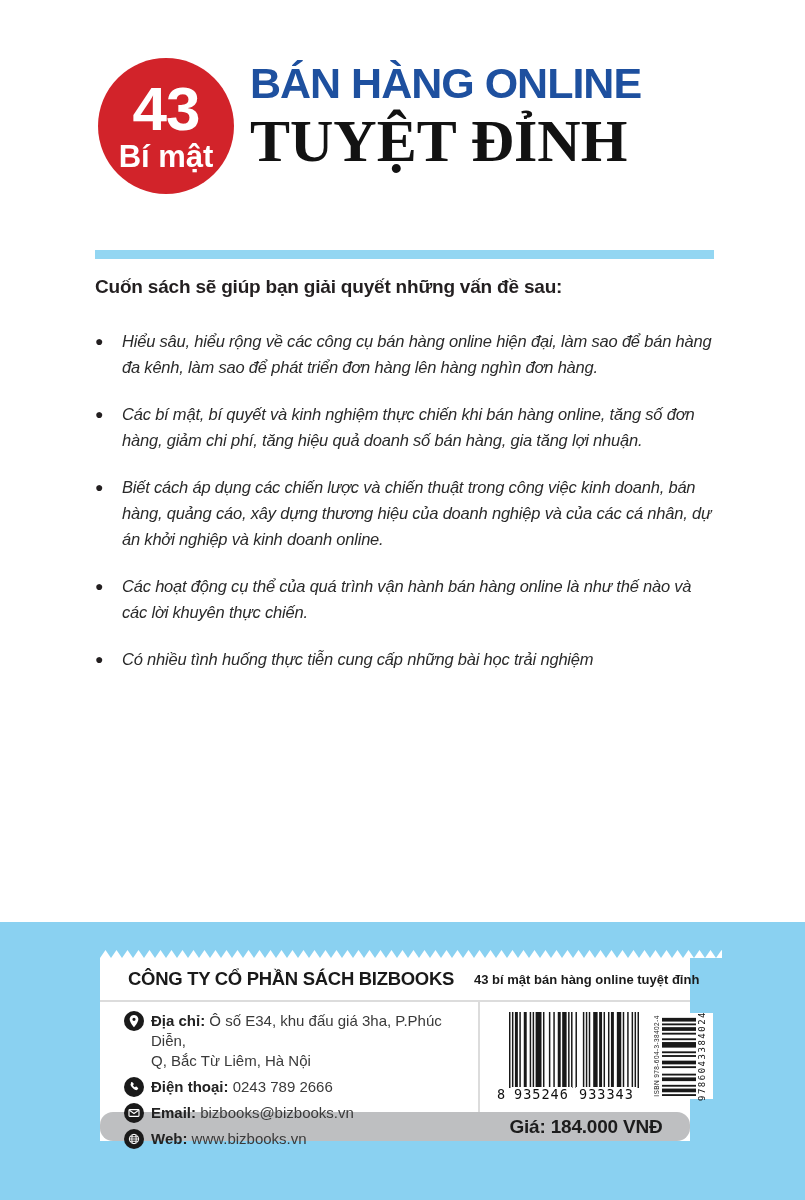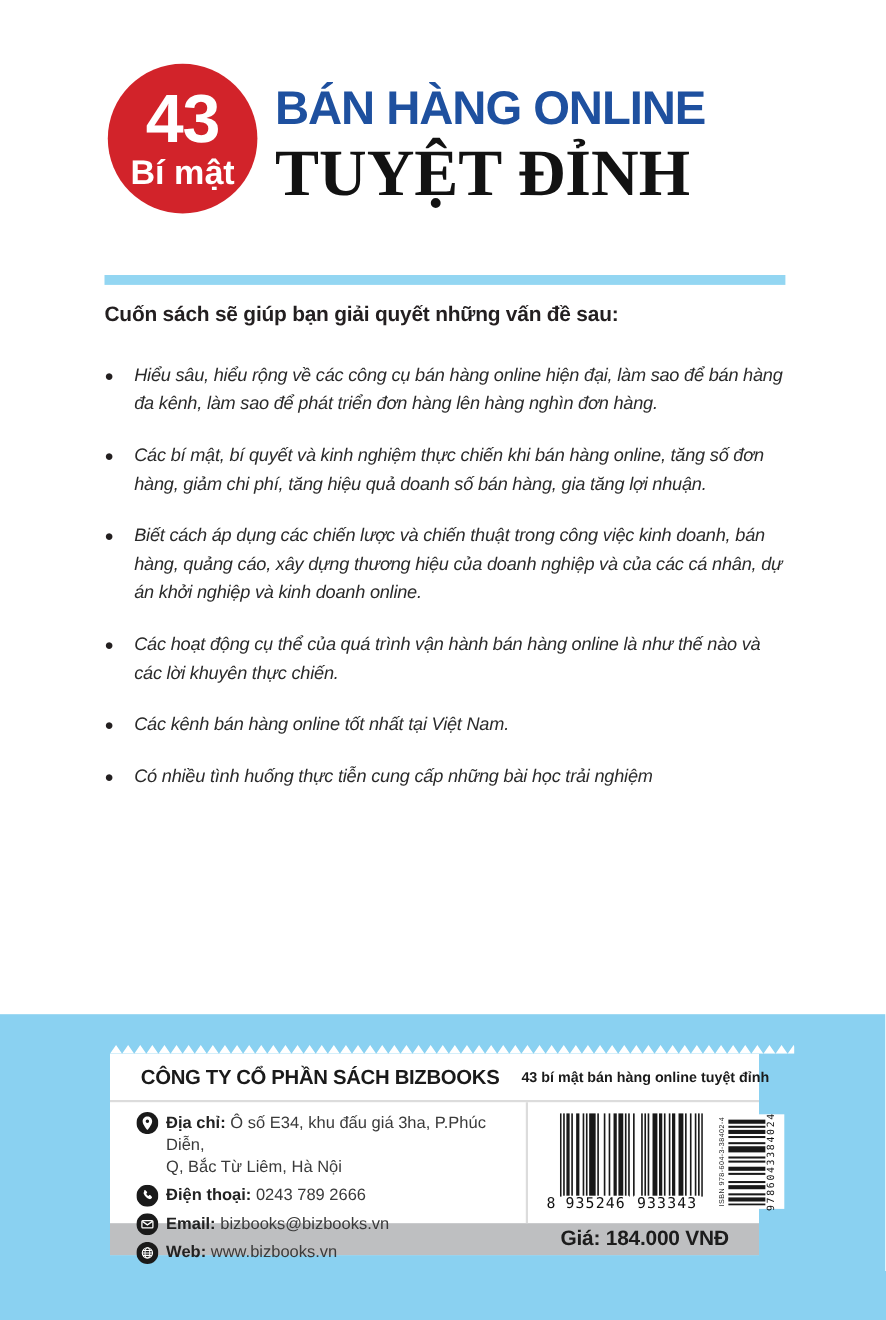--- a/index.html
+++ b/index.html
@@ -15,21 +15,21 @@
   .badge{
     left:98px;top:58px;width:136px;height:136px;border-radius:50%;
     background:#d2232a;display:flex;flex-direction:column;align-items:center;justify-content:center;
   }
   .badge-number{
     color:#fff;font-weight:bold;font-size:62px;line-height:0.95;margin-top:2px;letter-spacing:-1px;
   }
   .badge-label{
     color:#fff;font-weight:600;font-size:31px;line-height:1.05;white-space:nowrap;margin-top:2px;text-align:right;
   }
-  .title-block{left:250px;top:62px;margin-top:16px;}
+  .title-block{left:250px;top:62px;}
   .title-line1{
     color:#1e509f;font-weight:bold;font-size:43px;line-height:1.0;letter-spacing:-1px;white-space:nowrap;
   }
   .title-line2{
     font-family:"Liberation Serif",serif;color:#121212;font-weight:bold;font-size:60px;line-height:1.0;
     letter-spacing:0px;white-space:nowrap;margin-top:6px;
   }
 
   
   .blue-bar{left:95px;top:250px;width:619px;height:9px;background:#93d6f2;}
@@ -89,21 +89,21 @@
     position:absolute;left:157px;top:21px;width:86px;height:66px;background:#fff;
     transform:rotate(-90deg);display:flex;flex-direction:column;align-items:center;justify-content:center;
   }
   .isbn-label{font-size:6.5px;letter-spacing:0.4px;color:#222;line-height:8px;white-space:nowrap;}
   .isbn svg{display:block;margin:1px 0;}
   .isbn svg rect{fill:#191919;}
   .isbn-number{
     font-family:"DejaVu Sans Mono",monospace;font-size:9px;letter-spacing:1.5px;color:#111;line-height:10px;white-space:nowrap;
   }
 
-  .price-bar{height:29px;background:#bebfc1;display:flex;align-items:center;}
+  .price-bar{height:29px;background:#bebfc1;display:flex;align-items:center;border-radius:13px;}
   .price-spacer{width:382px;}
   .price-text{flex:1;text-align:center;font-weight:bold;font-size:19px;color:#1c1c1c;letter-spacing:-0.2px;}
 </style>
 </head>
 <body>
 
 <div class="abs badge">
   <div class="badge-number">43</div>
   <div class="badge-label">Bí mật</div>
 </div>
@@ -115,21 +115,20 @@
 
 <div class="abs blue-bar"></div>
 
 <div class="abs intro">Cuốn sách sẽ giúp bạn giải quyết những vấn đề sau:</div>
 
 <ul class="abs bullets">
   <li><span>Hiểu sâu, hiểu rộng về các công cụ bán hàng online hiện đại, làm sao để bán hàng đa kênh, làm sao để phát triển đơn hàng lên hàng nghìn đơn hàng.</span></li>
   <li><span>Các bí mật, bí quyết và kinh nghiệm thực chiến khi bán hàng online, tăng số đơn hàng, giảm chi phí, tăng hiệu quả doanh số bán hàng, gia tăng lợi nhuận.</span></li>
   <li><span>Biết cách áp dụng các chiến lược và chiến thuật trong công việc kinh doanh, bán hàng, quảng cáo, xây dựng thương hiệu của doanh nghiệp và của các cá nhân, dự án khởi nghiệp và kinh doanh online.</span></li>
   <li><span>Các hoạt động cụ thể của quá trình vận hành bán hàng online là như thế nào và các lời khuyên thực chiến.</span></li>
-  <li><span>Các kênh bán hàng online tốt nhất tại Việt Nam.</span></li>
   <li><span>Có nhiều tình huống thực tiễn cung cấp những bài học trải nghiệm</span></li>
 </ul>
 
 <div class="abs footer">
 
   <svg class="zigzag" width="622" height="8" viewBox="0 0 622 8">
       <path d="M0 8 L5.5 0 L11 8 L16.5 0 L22 8 L27.5 0 L33 8 L38.5 0 L44 8 L49.5 0 L55 8 L60.5 0 L66 8 L71.5 0 L77 8 L82.5 0 L88 8 L93.5 0 L99 8 L104.5 0 L110 8 L115.5 0 L121 8 L126.5 0 L132 8 L137.5 0 L143 8 L148.5 0 L154 8 L159.5 0 L165 8 L170.5 0 L176 8 L181.5 0 L187 8 L192.5 0 L198 8 L203.5 0 L209 8 L214.5 0 L220 8 L225.5 0 L231 8 L236.5 0 L242 8 L247.5 0 L253 8 L258.5 0 L264 8 L269.5 0 L275 8 L280.5 0 L286 8 L291.5 0 L297 8 L302.5 0 L308 8 L313.5 0 L319 8 L324.5 0 L330 8 L335.5 0 L341 8 L346.5 0 L352 8 L357.5 0 L363 8 L368.5 0 L374 8 L379.5 0 L385 8 L390.5 0 L396 8 L401.5 0 L407 8 L412.5 0 L418 8 L423.5 0 L429 8 L434.5 0 L440 8 L445.5 0 L451 8 L456.5 0 L462 8 L467.5 0 L473 8 L478.5 0 L484 8 L489.5 0 L495 8 L500.5 0 L506 8 L511.5 0 L517 8 L522.5 0 L528 8 L533.5 0 L539 8 L544.5 0 L550 8 L555.5 0 L561 8 L566.5 0 L572 8 L577.5 0 L583 8 L588.5 0 L594 8 L599.5 0 L605 8 L610.5 0 L616 8 L621.5 0 L627 8 Z"></path>
     </svg>
 
   <div class="pub-box">

